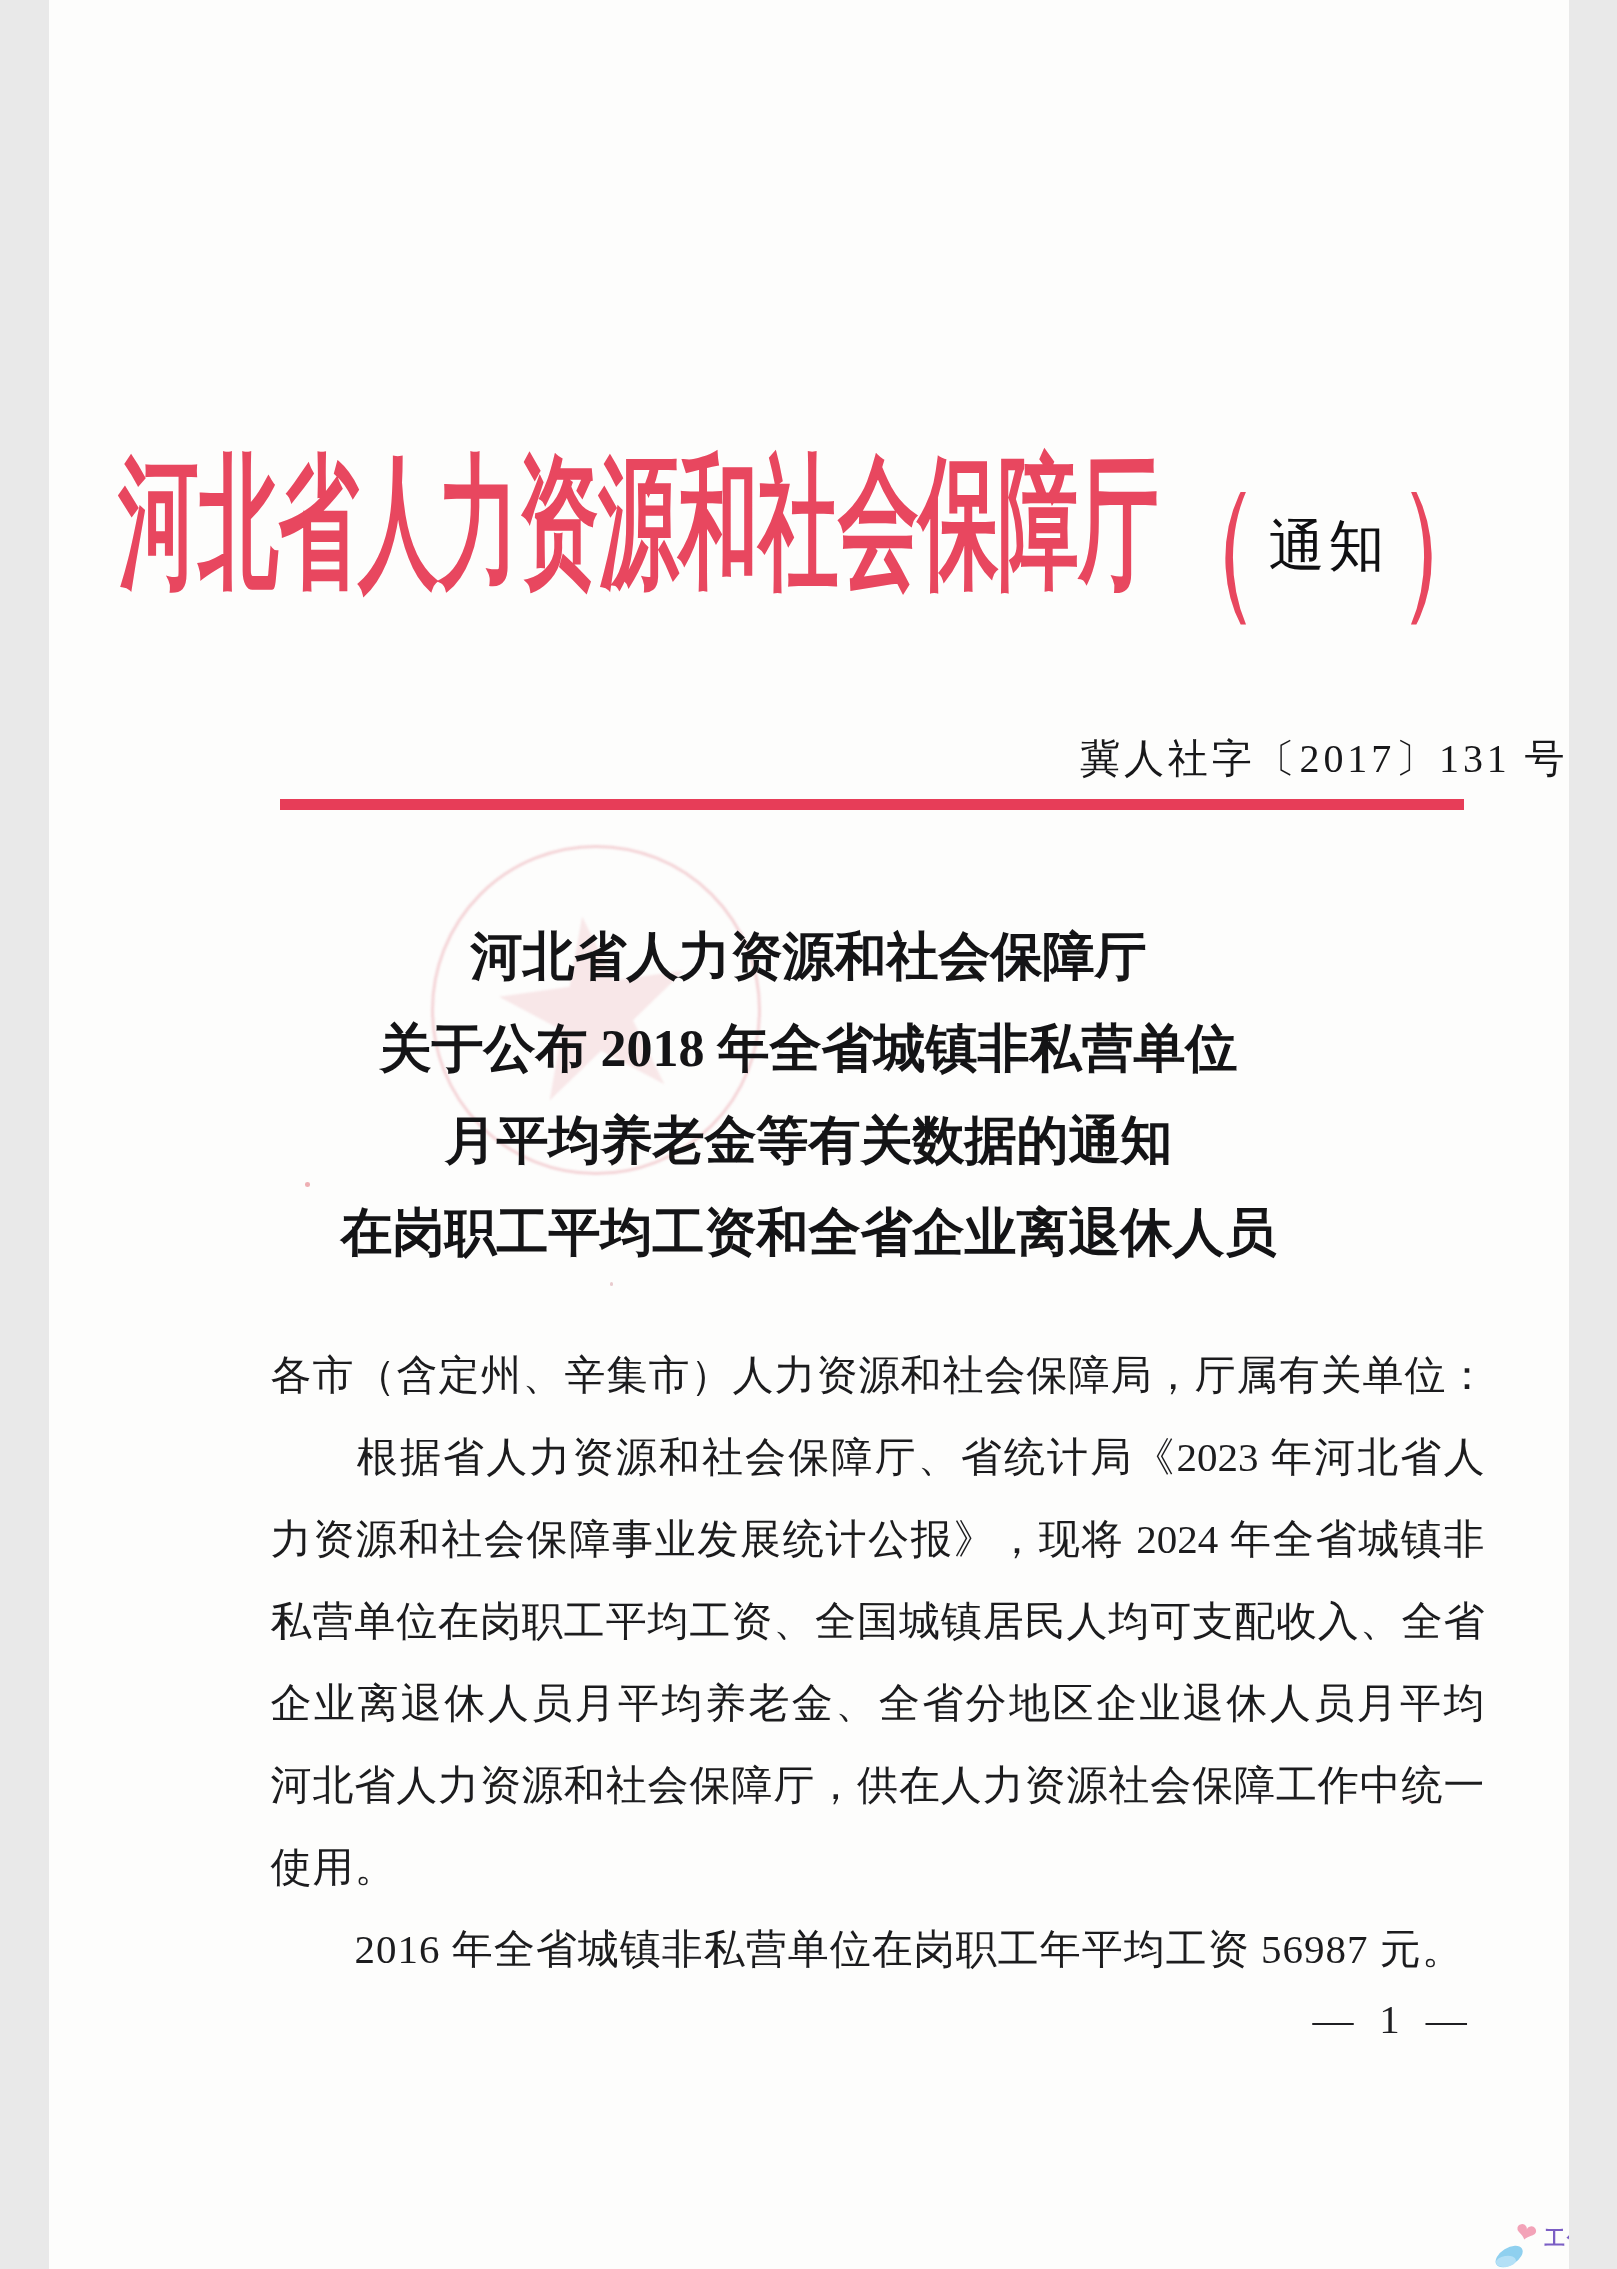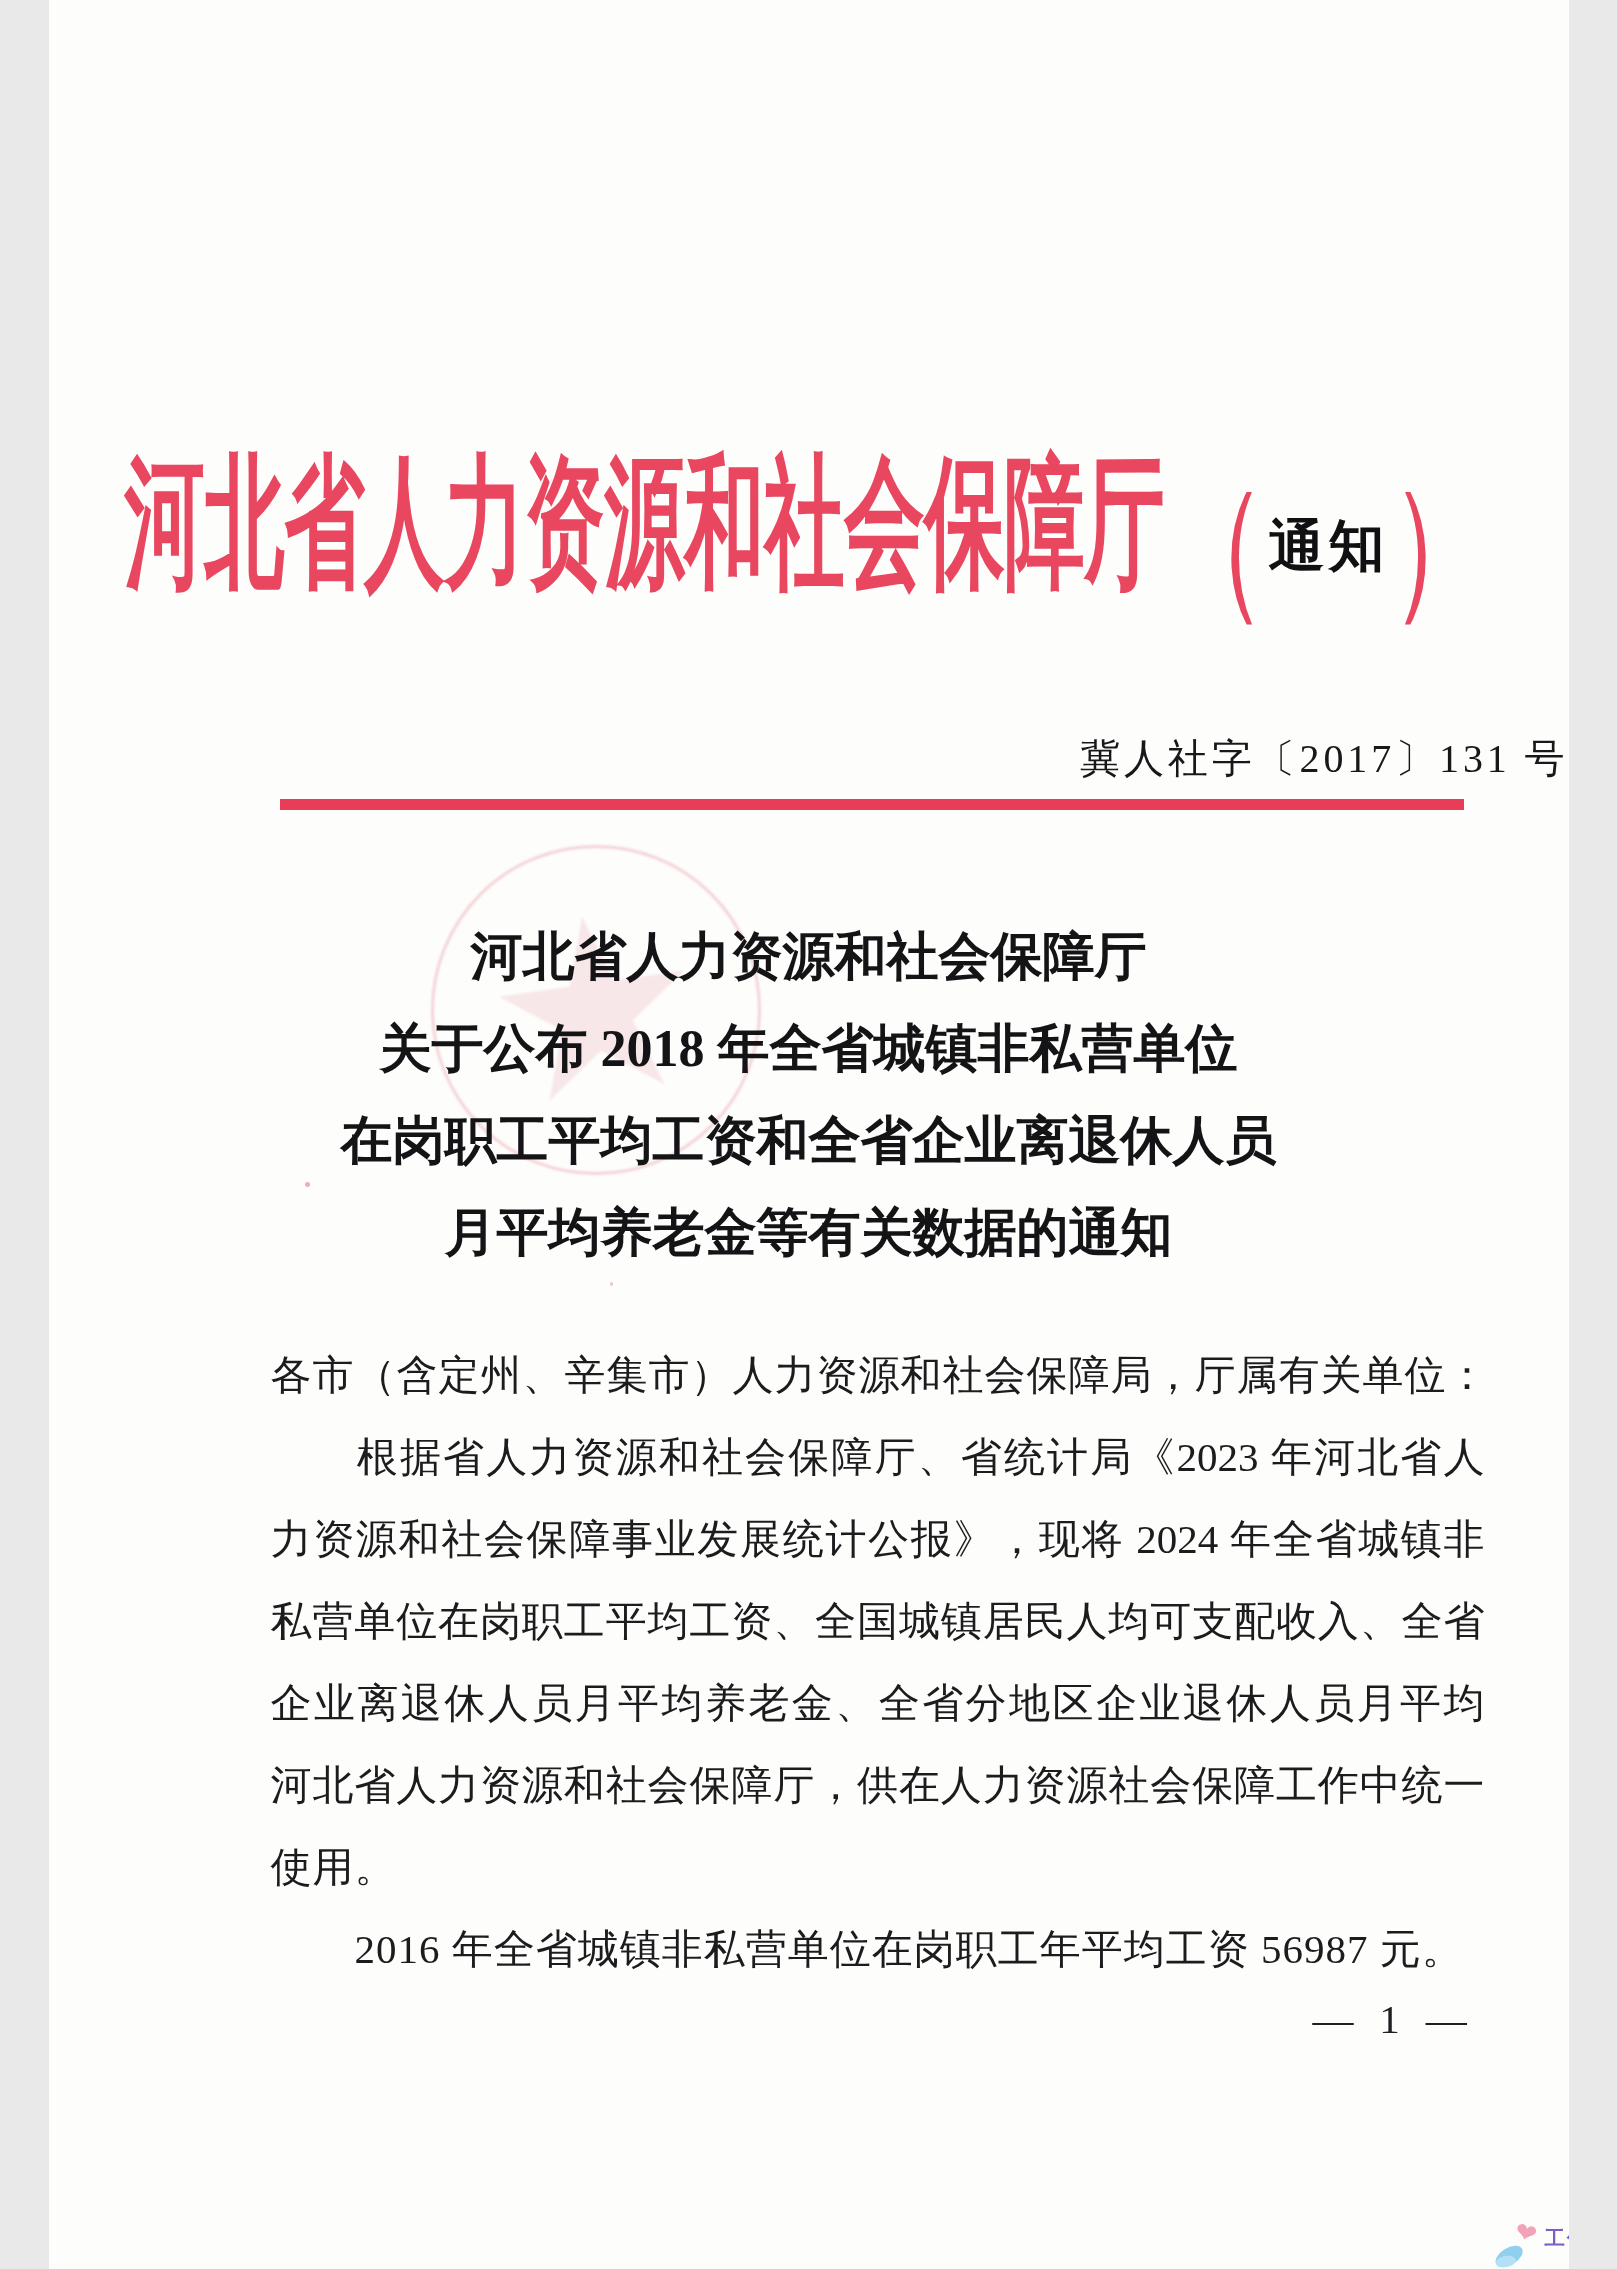--- a/index.html
+++ b/index.html
@@ -30,21 +30,21 @@
   .hdr-agency{
     font-weight:700;font-size:80px;color:var(--header-red);
     transform:scaleY(1.8);transform-origin:center;
     letter-spacing:0;
   }
   .hdr-tail{display:flex;align-items:center;position:relative;top:21.5px;}
   .hdr-paren{
     font-size:103px;color:var(--header-red);font-weight:400;
     transform:scaleY(1.5);transform-origin:center;line-height:1;
   }
-  .hdr-type{font-size:56px;font-weight:700;color:#101012;margin:0 1px;letter-spacing:3.9px;}
+  .hdr-type{font-size:56px;font-weight:400;color:#101012;margin:0 7px;letter-spacing:3.9px;}
 
   
   .docnum{
     position:absolute;top:731px;left:0;width:100%;
     text-align:right;font-size:40px;letter-spacing:3.9px;color:#18181a;
   }
 
   
   .rule{
     position:absolute;left:231px;top:799px;width:1184px;height:10.7px;
@@ -142,22 +142,22 @@
 
   <div class="rule"></div>
 
   <div class="seal">
     <span class="seal-star">★</span>
   </div>
 
   <div class="title">
     <div class="tl">河北省人力资源和社会保障厅</div>
     <div class="tl">关于公布 2018 年全省城镇非私营单位</div>
+    <div class="tl">月平均养老金等有关数据的通知</div>
     <div class="tl">在岗职工平均工资和全省企业离退休人员</div>
-    <div class="tl">月平均养老金等有关数据的通知</div>
   </div>
 
   <div class="bodytext">
     <div class="bl">各市（含定州、辛集市）人力资源和社会保障局，厅属有关单位：</div>
     <div class="bl just">　　根据省人力资源和社会保障厅、省统计局《2023 年河北省人</div>
     <div class="bl just">力资源和社会保障事业发展统计公报》，现将 2024 年全省城镇非</div>
     <div class="bl just">私营单位在岗职工平均工资、全国城镇居民人均可支配收入、全省</div>
     <div class="bl just">企业离退休人员月平均养老金、全省分地区企业退休人员月平均</div>
     <div class="bl just">河北省人力资源和社会保障厅，供在人力资源社会保障工作中统一</div>
     <div class="bl">使用。</div>

